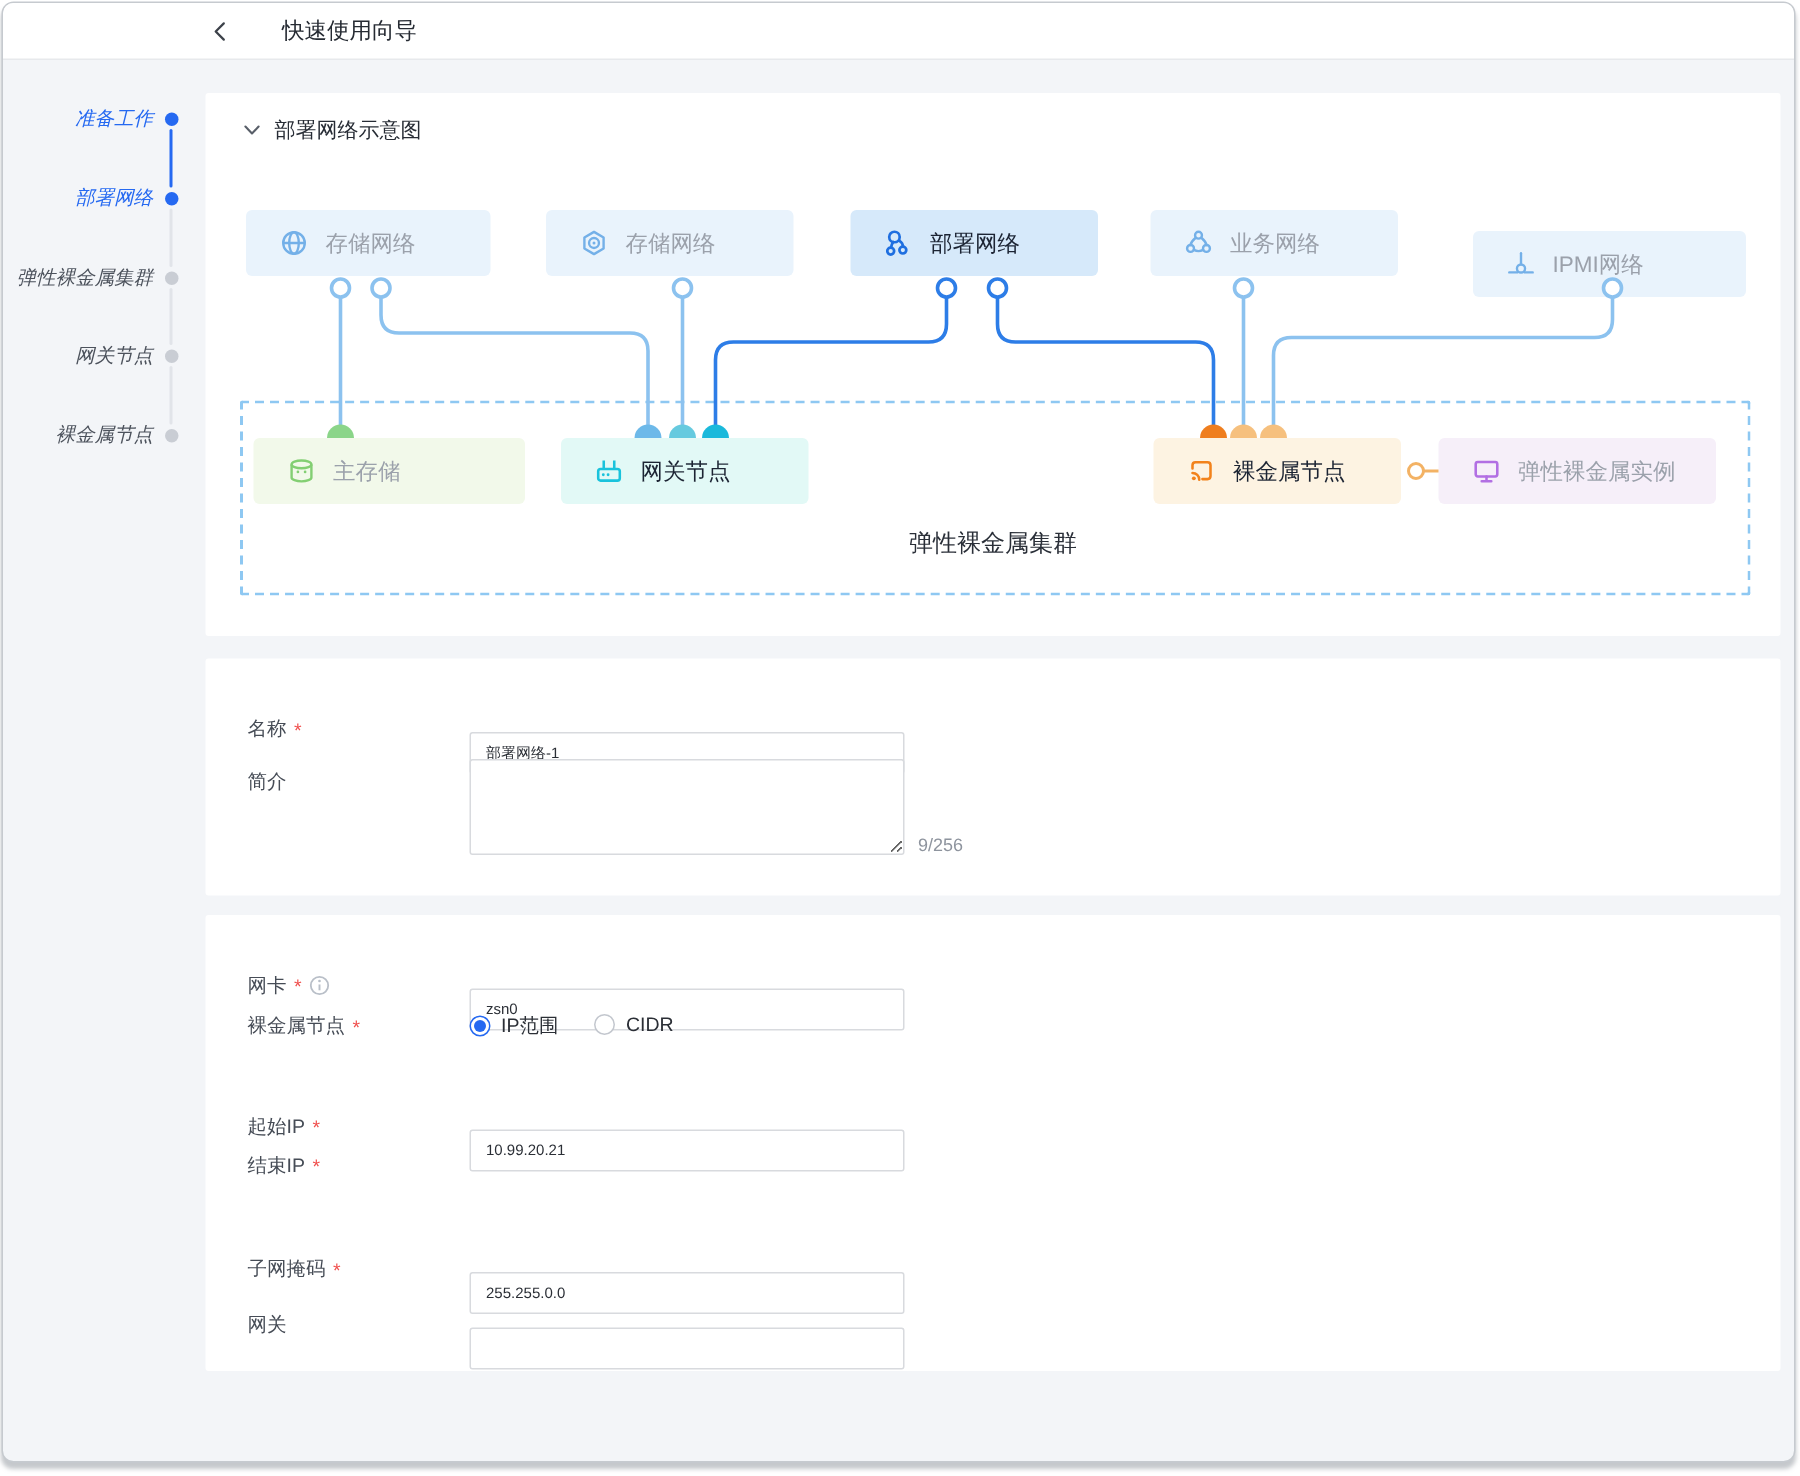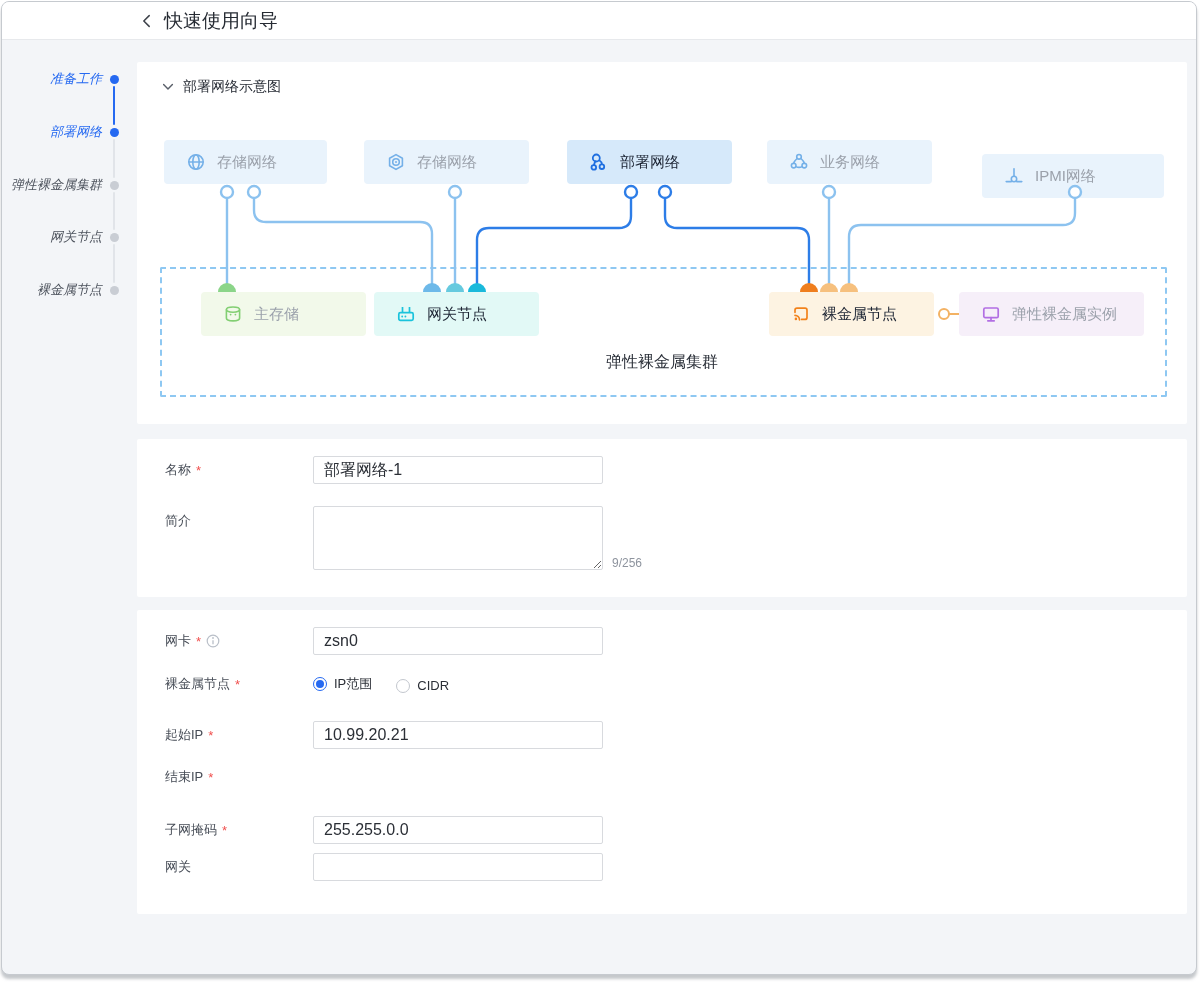--- a/index.html
+++ b/index.html
@@ -5,21 +5,21 @@
   html,body{margin:0;padding:0;width:1200px;height:984px;background:#fff;
     font-family:"Liberation Sans","DejaVu Sans",sans-serif;}
   *{box-sizing:border-box;}
   .window{position:absolute;left:1px;top:1px;width:1196px;height:974px;
     border:1px solid #c6cacf;border-radius:8px;overflow:hidden;background:#f3f5f8;
     box-shadow:0 4px 3px rgba(150,155,162,.55);}
   
   .topbar{position:absolute;left:0;top:0;right:0;height:38px;background:#fff;
     border-bottom:1px solid #e7e9ec;display:flex;align-items:center;padding-left:136px;}
   .back{display:flex;align-items:center;justify-content:center;width:18px;height:18px;cursor:pointer;margin-right:8px;}
-  .title{font-size:19px;color:#262b33;font-weight:500;}
+  .title{font-size:15px;color:#262b33;font-weight:500;margin-left:24px;}
   
   .content{position:absolute;left:0;top:38px;right:0;bottom:54px;}
   
   .stepper{position:absolute;left:0;top:0;width:135px;height:100%;}
   .step{position:absolute;right:18px;height:16px;display:flex;align-items:center;gap:8px;font-style:italic;}
   .step .slabel{font-size:13px;white-space:nowrap;}
   .step .dot{width:9px;height:9px;border-radius:50%;flex:none;}
   .step.active .slabel{color:#2569f1;}
   .step.active .dot{background:#2569f1;}
   .step.pending .slabel{color:#4c525c;}
@@ -46,27 +46,27 @@
   .cluster-label{position:absolute;left:0;top:290px;width:100%;text-align:center;
     font-size:16px;color:#2a2f38;}
   .wires{position:absolute;left:0;top:0;pointer-events:none;}
   
   .frow{position:absolute;left:28px;right:28px;display:flex;align-items:center;}
   .frow.top{align-items:flex-start;}
   .flabel{width:148px;flex:none;font-size:13px;color:#464c56;display:flex;align-items:center;gap:5px;}
   .frow.top .flabel{margin-top:6px;}
   .req{color:#f0504e;font-style:normal;font-size:13px;}
   .tinput{width:290px;height:28px;border:1px solid #d8dade;border-radius:2px;
-    padding:0 10px;font-size:16px;color:#2b2f36;outline:none;background:#fff;
-    font-family:"Liberation Sans","DejaVu Sans",sans-serif;}
+    padding:0 10px;font-size:10px;color:#2b2f36;outline:none;background:#fff;
+    font-family:"Liberation Sans","DejaVu Sans",sans-serif;margin-top:32px;}
   .tarea{width:290px;height:64px;border:1px solid #d8dade;border-radius:2px;
     padding:5px 10px;font-size:13px;color:#2b2f36;outline:none;resize:vertical;
     font-family:"Liberation Sans","DejaVu Sans",sans-serif;}
   .counter{align-self:flex-end;margin-left:9px;font-size:12px;color:#8e949e;}
-  .radio-group{display:flex;align-items:flex-end;gap:24px;}
+  .radio-group{display:flex;align-items:flex-start;gap:24px;}
   .radio-opt{display:flex;align-items:center;gap:7px;cursor:pointer;}
   .radio{width:14px;height:14px;border-radius:50%;border:1px solid #c3c7ce;background:#fff;position:relative;flex:none;}
   .radio.checked{border:1.5px solid #2569f1;}
   .radio.checked::after{content:"";position:absolute;inset:2px;border-radius:50%;background:#2569f1;}
   .radio-opt span{font-size:13px;color:#2b2f36;}
   
   .footbar{position:absolute;left:0;right:0;bottom:0;height:54px;background:#fff;
     border-top:1px solid #e9ebee;display:flex;align-items:center;justify-content:flex-end;
     gap:24px;padding-right:14px;}
   .btn-text{border:none;background:none;font-size:13px;color:#383d46;cursor:pointer;
@@ -170,21 +170,21 @@
       <div class="ncard" style="left:845px;top:92px;width:182px">
         <svg width="20" height="20" viewBox="0 0 20 20" stroke="currentColor" fill="none" stroke-width="1.6">
           <path d="M10 2.8 V10.2" stroke-linecap="round"></path>
           <circle cx="10" cy="13" r="2.7"></circle>
           <path d="M2.2 15.6 H7.4" stroke-linecap="round"></path>
           <path d="M12.6 15.6 H17.8" stroke-linecap="round"></path>
         </svg>
         <span class="nlabel">IPMI网络</span>
       </div>
 
-      <div class="ncard" style="left:64px;top:230px;width:165px;background:#f2f9ea;color:#83cf73">
+      <div class="ncard" style="left:32px;top:230px;width:181px;background:#f2f9ea;color:#83cf73">
         <svg width="20" height="20" viewBox="0 0 20 20" stroke="currentColor" fill="none" stroke-width="1.6">
           <ellipse cx="10" cy="5.6" rx="6.6" ry="2.6"></ellipse>
           <path d="M3.4 5.6 V14.3 C3.4 15.7 6.4 16.9 10 16.9 C13.6 16.9 16.6 15.7 16.6 14.3 V5.6"></path>
           <circle cx="7.6" cy="10.6" r="0.9" fill="currentColor" stroke="none"></circle>
           <circle cx="12.4" cy="10.6" r="0.9" fill="currentColor" stroke="none"></circle>
         </svg>
         <span class="nlabel">主存储</span>
       </div>
       <div class="ncard dark" style="left:237px;top:230px;width:165px;background:#e2f9f6;color:#19c3dc">
         <svg width="20" height="20" viewBox="0 0 20 20" stroke="currentColor" fill="none" stroke-width="1.7">

